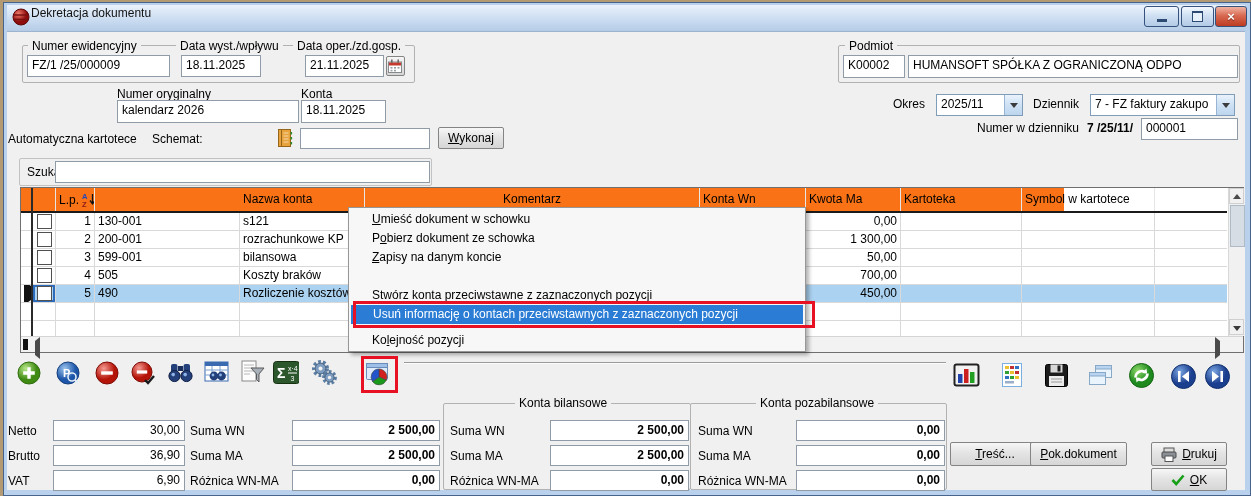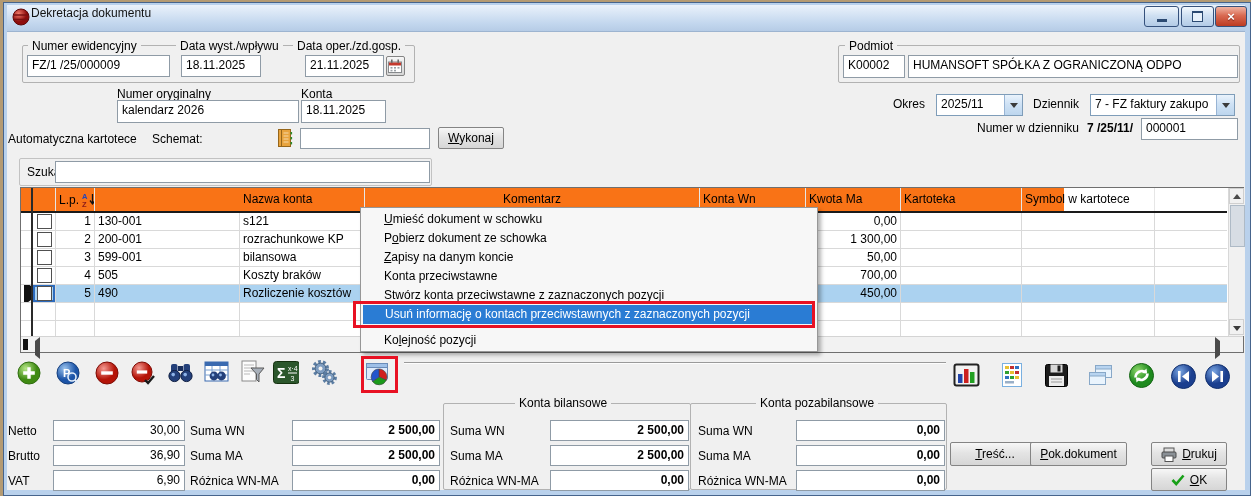--- a/index.html
+++ b/index.html
@@ -67,21 +67,21 @@
   .focus-cell{box-shadow:inset 0 0 0 2px #2d6bbd}
   .rowmark{width:0;height:0;border:5px solid transparent;border-left:7px solid #111;margin-top:3px}
   
   .vsb{position:absolute;left:1228px;top:188px;width:15px;height:148px;background:#f1f1f1;border-left:1px solid #d8d8d8}
   .sbtn{position:absolute;left:0;width:15px;height:16px;background:#f1f1f1;border:1px solid #cfcfcf;
         box-sizing:border-box;display:flex;align-items:center;justify-content:center}
   .vthumb{position:absolute;left:1px;top:17px;width:13px;height:40px;background:#d7dde4;border:1px solid #aebac6}
   .hsb{position:absolute;left:21px;top:336px;width:1222px;height:16px;background:#f2f2f2;border-top:1px solid #d4d4d4;box-sizing:border-box}
   .hmark{position:absolute;left:2px;top:2px;width:5px;height:11px;background:#111}
   
-  .menu{position:absolute;left:360px;top:207px;width:458px;height:145px;background:#f7f7f7;
+  .menu{position:absolute;left:348px;top:207px;width:458px;height:145px;background:#f7f7f7;
         border:1px solid #979797;box-shadow:3px 3px 4px rgba(0,0,0,.3);z-index:40;box-sizing:border-box}
   .mitem{position:absolute;left:1px;width:454px;height:19px;padding-left:22px;line-height:19px;
          white-space:nowrap;box-sizing:border-box}
   .mitem.hl{left:2px;width:452px;background:#2a7cd4;color:#fff}
   .annotation{position:absolute;border:3px solid #e81123;z-index:60}
   
   .ticon{position:absolute;width:26px;height:26px;display:flex;align-items:center;justify-content:center}
   .groove{position:absolute;left:404px;top:362px;width:542px;height:1px;background:#9a9a9a;border-bottom:1px solid #fdfdfd}
   
   .check-svg path{stroke:#18a018;stroke-width:2.6;fill:none}
@@ -354,21 +354,20 @@
   <div class="hsb">
     <span class="hmark"></span>
     <span class="abs" style="left:10px;top:4px"><span class="tri-left"></span></span>
     <span class="abs" style="left:1190px;top:4px"><span class="tri-right"></span></span>
   </div>
 
   <div class="menu">
     <div class="mitem" style="top:2px"><u>U</u>mieść dokument w schowku</div>
     <div class="mitem" style="top:21px">P<u>o</u>bierz dokument ze schowka</div>
     <div class="mitem" style="top:40px"><u>Z</u>apisy na danym koncie</div>
-    <div class="mitem" style="top:59px">Konta przeciwstawne</div>
     <div class="mitem" style="top:78px">Stwórz konta przeciwstawne z zaznaczonych pozycji</div>
     <div class="mitem hl" style="top:97px">Usuń informację o kontach przeciwstawnych z zaznaczonych pozycji</div>
     <div class="mitem" style="top:123px">Ko<u>l</u>ejność pozycji</div>
   </div>
   <div class="annotation" style="left:353px;top:301px;width:456px;height:21px"></div>
 
   <span class="ticon" style="left:16px;top:360px">
     <svg width="26" height="26">
         <circle cx="13" cy="13" r="11" fill="url(#gGreen)" stroke="#2f6d10"></circle>
         <path d="M13 7.2 V18.8 M7.2 13 H18.8" stroke="#fff" stroke-width="3.4"></path>

